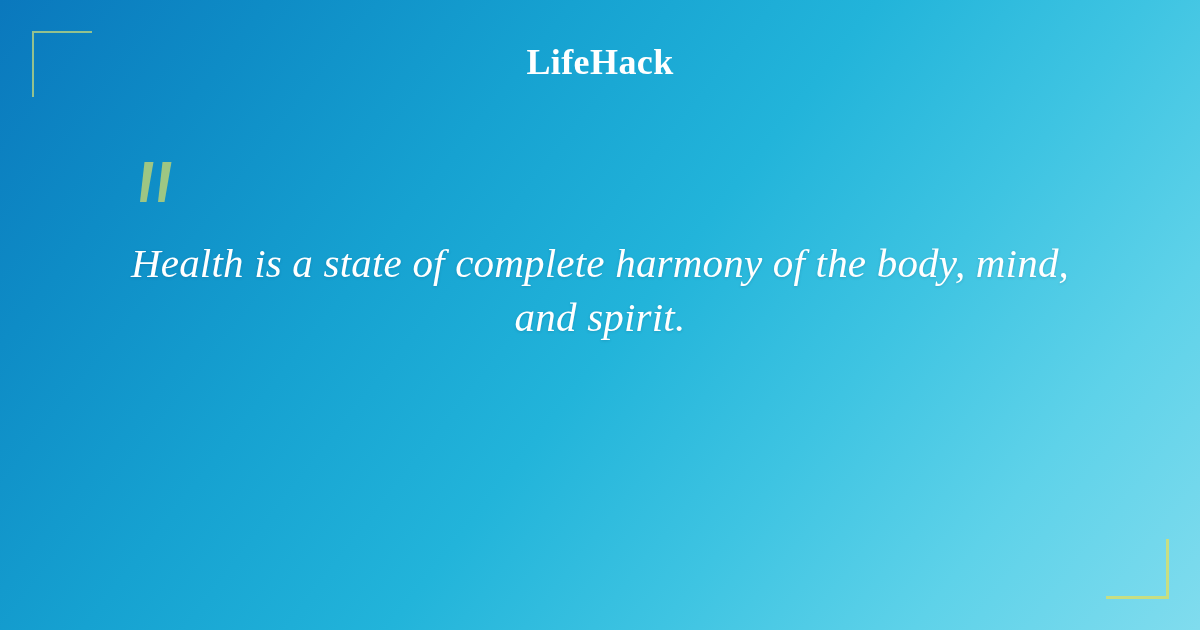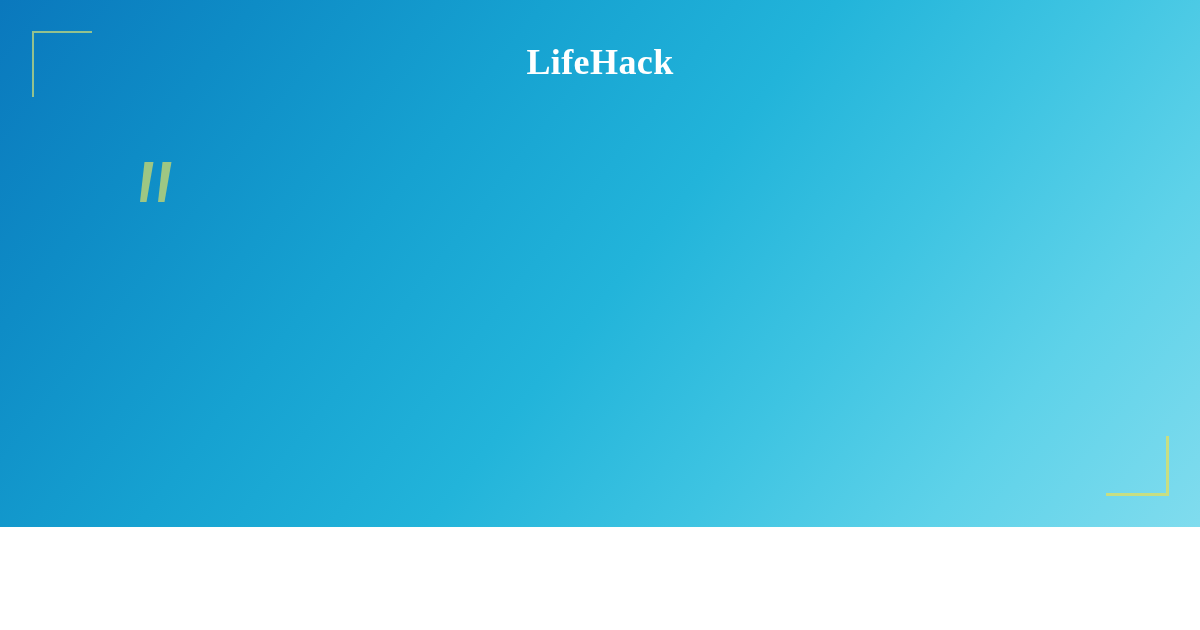--- a/index.html
+++ b/index.html
@@ -4,21 +4,21 @@
 <style>
   html, body {
     margin: 0;
     padding: 0;
     background: #ffffff;
   }
 
   #quote-card {
     position: relative;
     width: 1200px;
-    height: 527px;
+    height: 630px;
     overflow: hidden;
     background-color: #15a6d4;
     background-image: linear-gradient(128deg,
         #0a78bd 0%,
         #0e8cc6 16%,
         #16a2d1 34%,
         #22b4da 52%,
         #3ec4e2 68%,
         #5ed2e9 83%,
         #80dcee 100%);
@@ -132,17 +132,20 @@
 
   <div id="quote-mark">
     <svg width="54" height="62" viewBox="0 0 54 62" xmlns="http://www.w3.org/2000/svg">
       <g fill="#c2d472" fill-opacity="0.80">
         <path d="M13.5 2 L22.5 2 L15.5 42 L9.0 42 Z"></path>
         <path d="M31.5 2 L40.5 2 L33.5 42 L27.0 42 Z"></path>
       </g>
     </svg>
   </div>
 
+  <div id="quote-block">
+    <p id="quote-text">Health is a state of complete harmony of the body, mind, and spirit.</p>
+  </div>
 
 
   <div id="corner-bottom-right" class="corner-bracket"></div>
 
 </div>
 
 </body></html>

